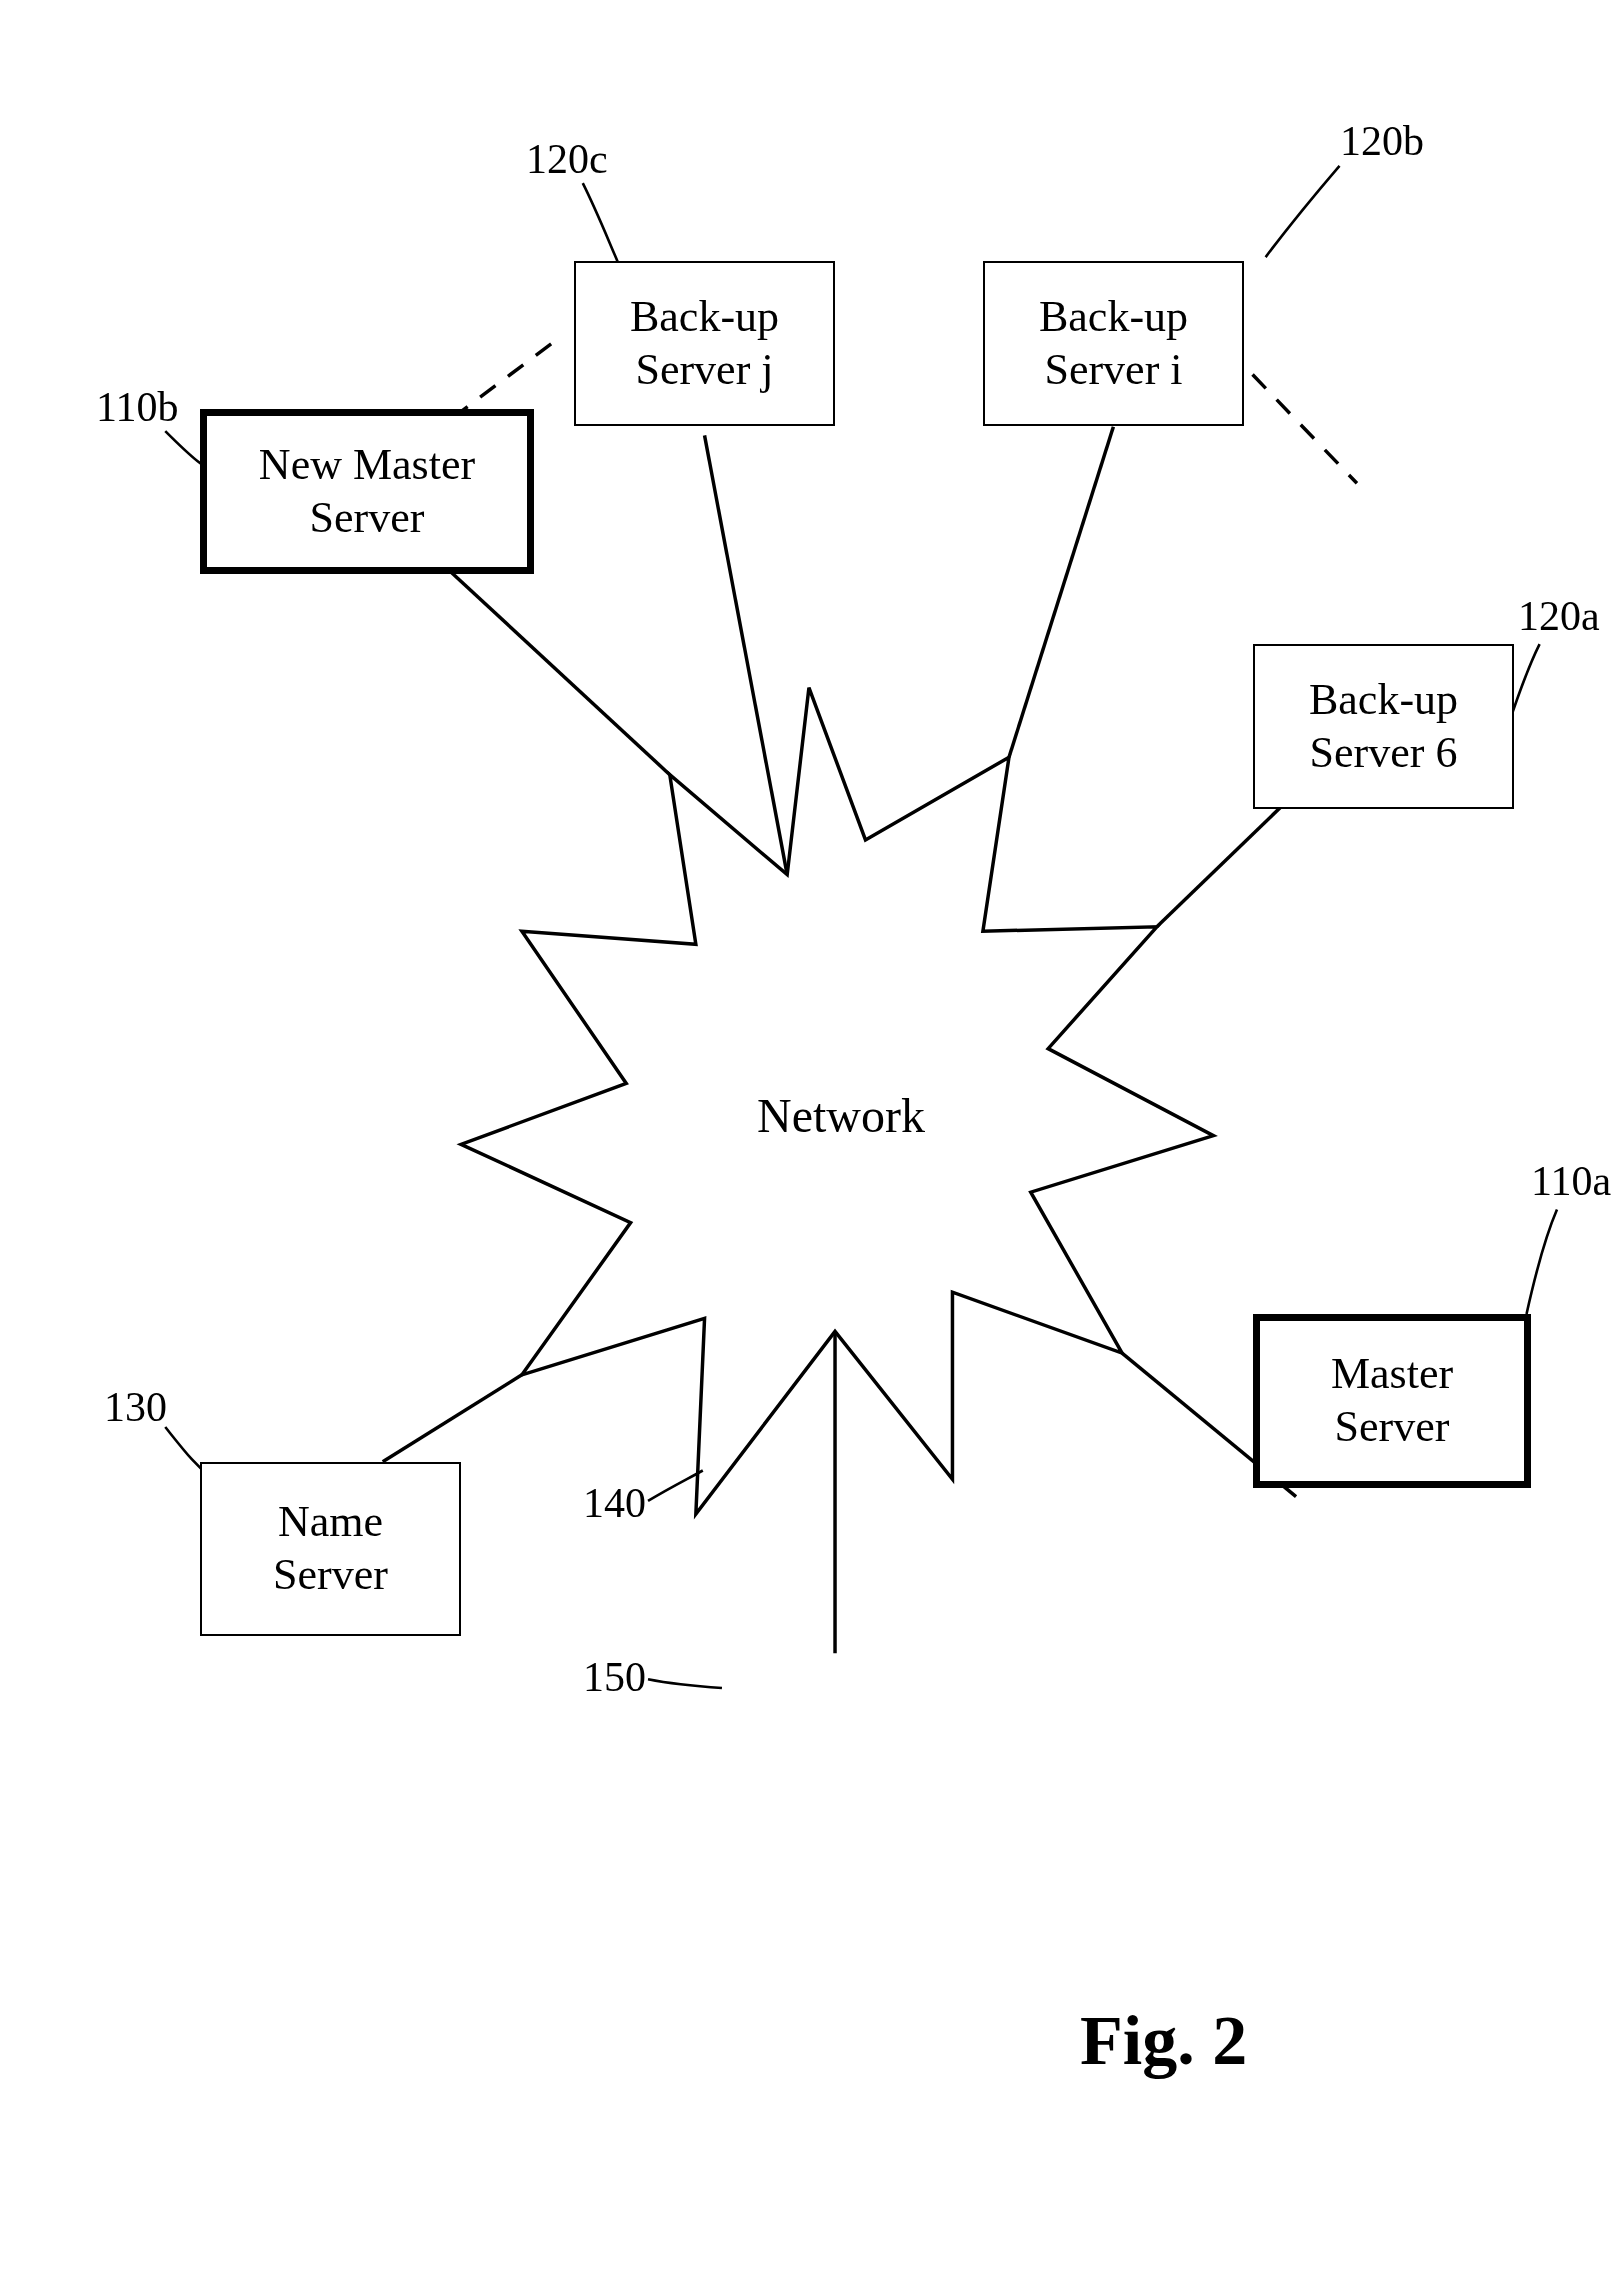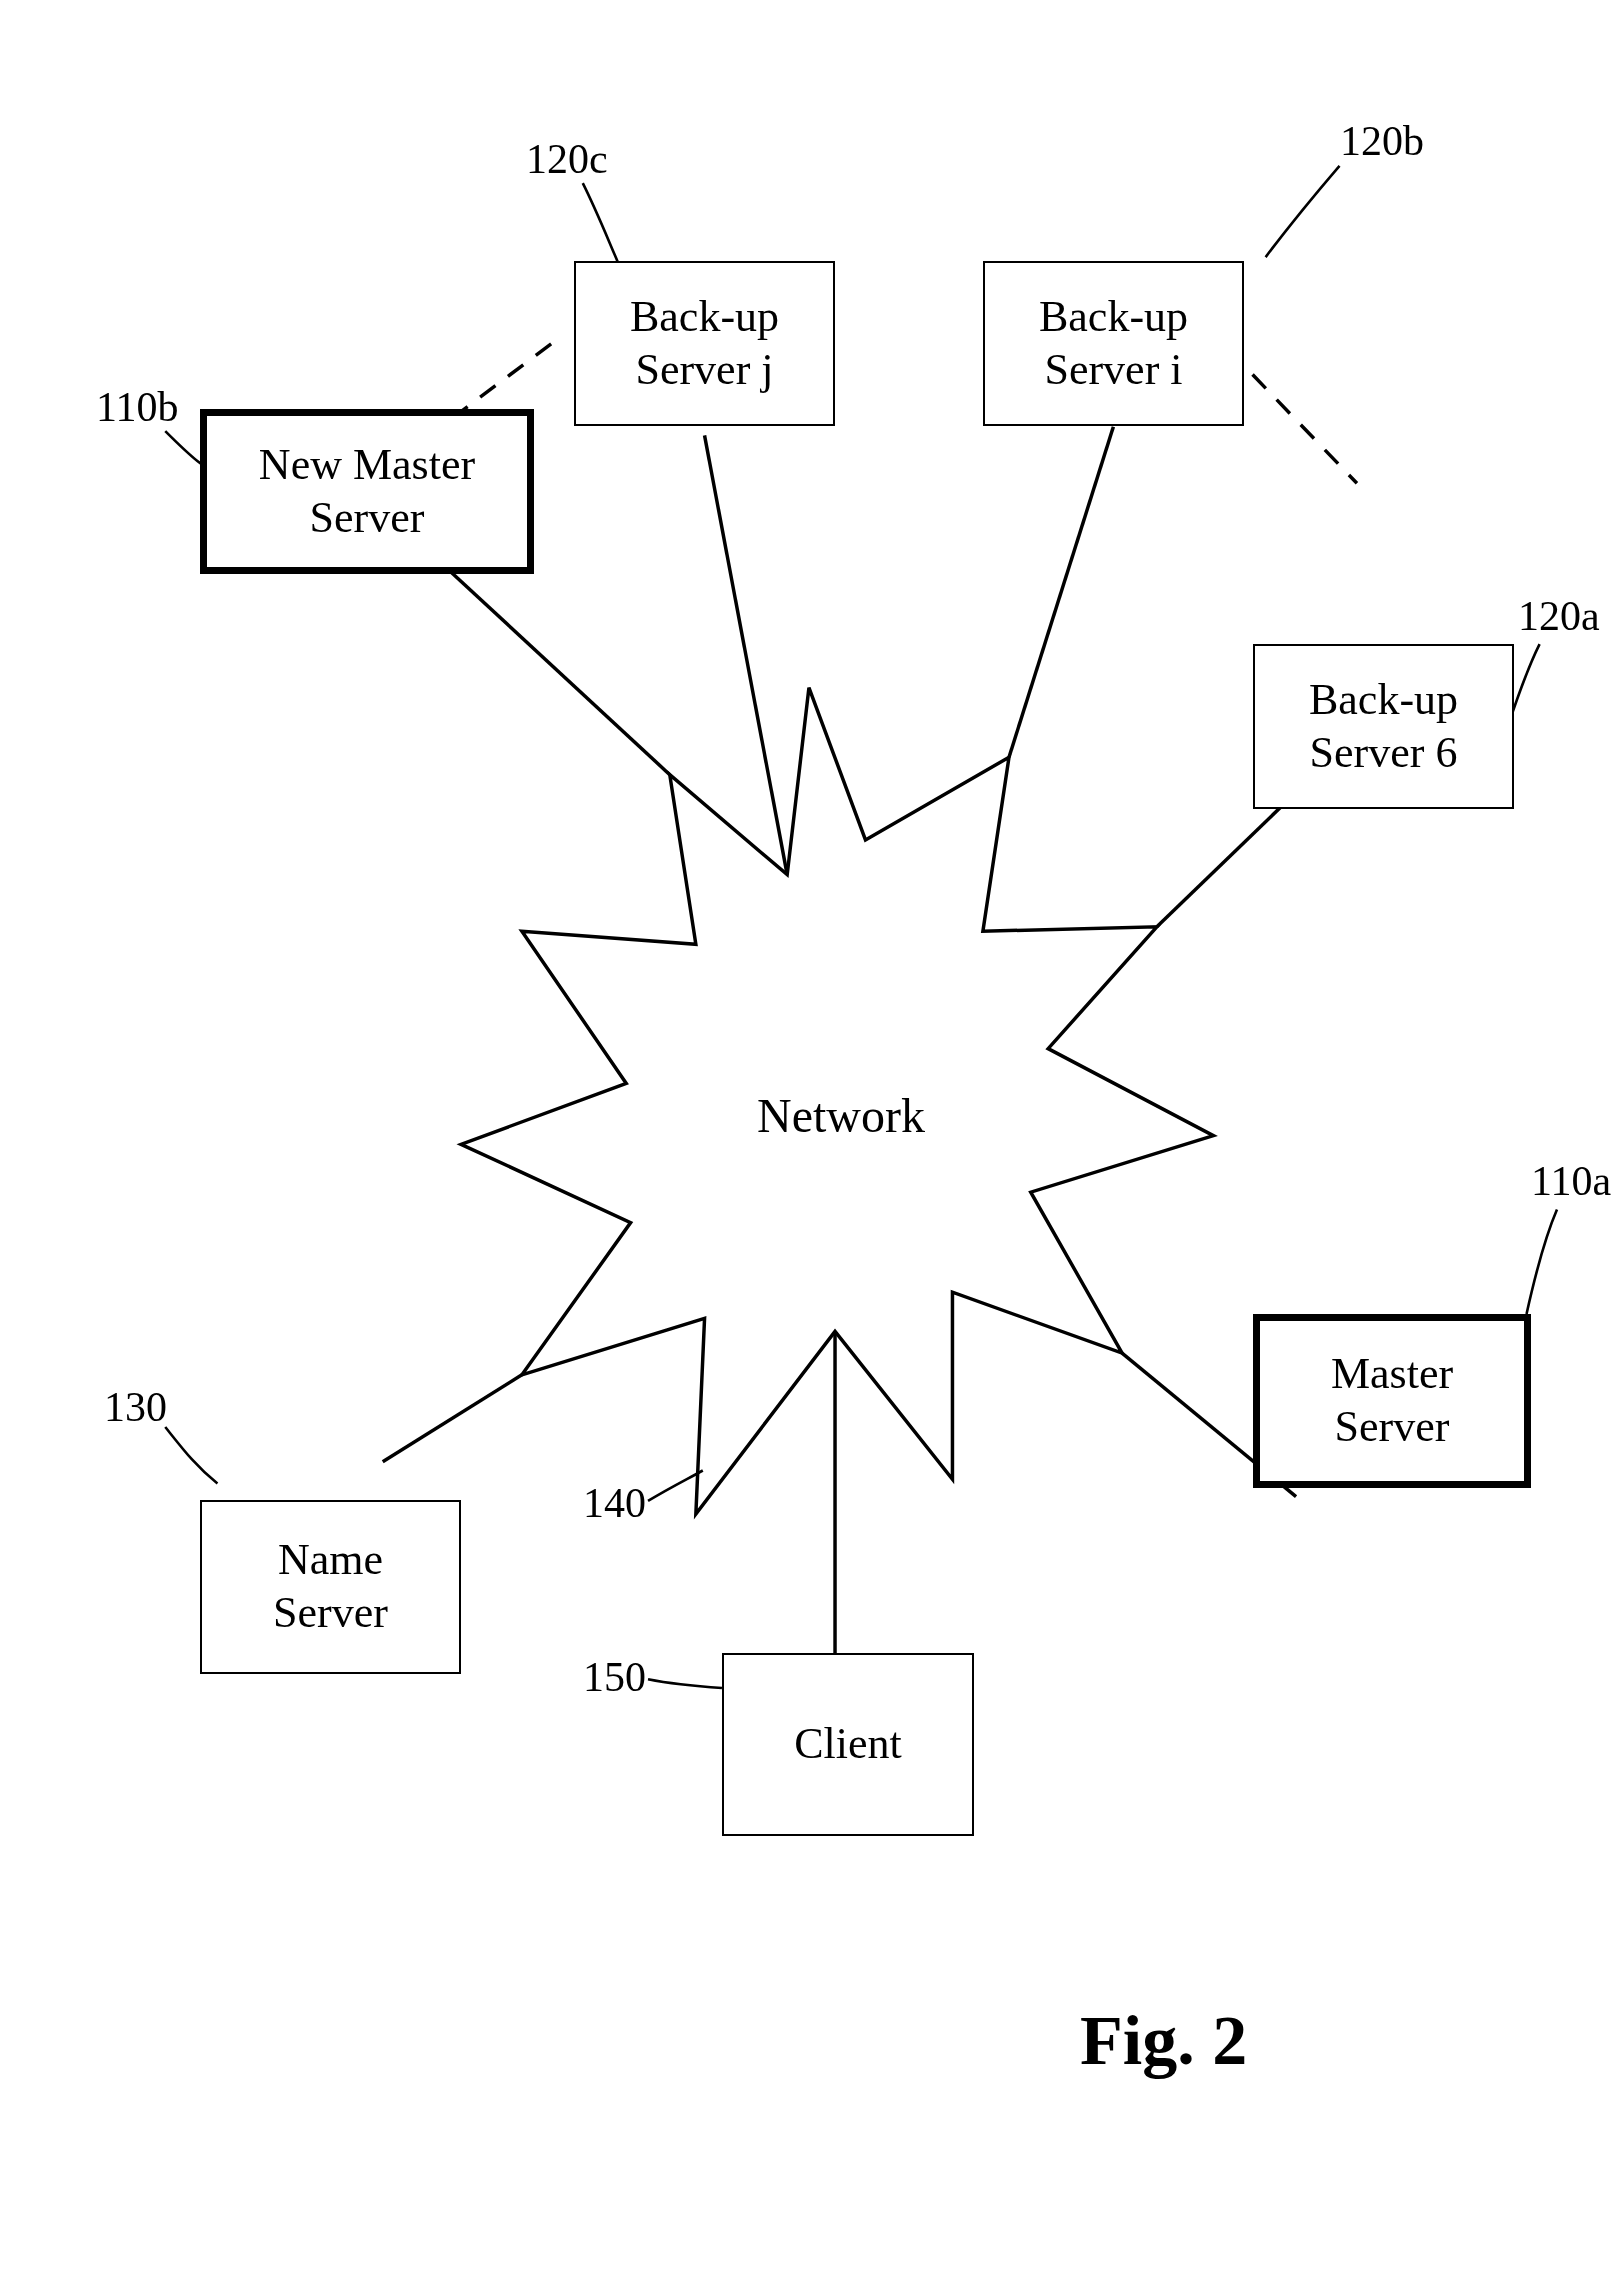--- a/index.html
+++ b/index.html
@@ -125,27 +125,22 @@
     </div>
   </div>
 
   <div class="node bold" style="left:1253px; top:1314px; width:278px; height:174px;">
     <div>
       <span>Master</span><br>
       <span>Server</span>
     </div>
   </div>
 
-  <div class="node" style="left:722px; top:1653px; width:252px; height:183px;">
-    <div>
-      <span>Client</span>
-    </div>
-  </div>
 
-  <div class="node" style="left:200px; top:1462px; width:261px; height:174px;margin-top:38px;">
+  <div class="node" style="left:200px; top:1462px; width:261px; height:174px;">
     <div>
       <span>Name</span><br>
       <span>Server</span>
     </div>
   </div>
 
   <div class="ref" style="left:96px; top:383px;">110b</div>
   <div class="ref" style="left:526px; top:135px;">120c</div>
   <div class="ref" style="left:1340px; top:117px;">120b</div>
   <div class="ref" style="left:1518px; top:592px;">120a</div>

